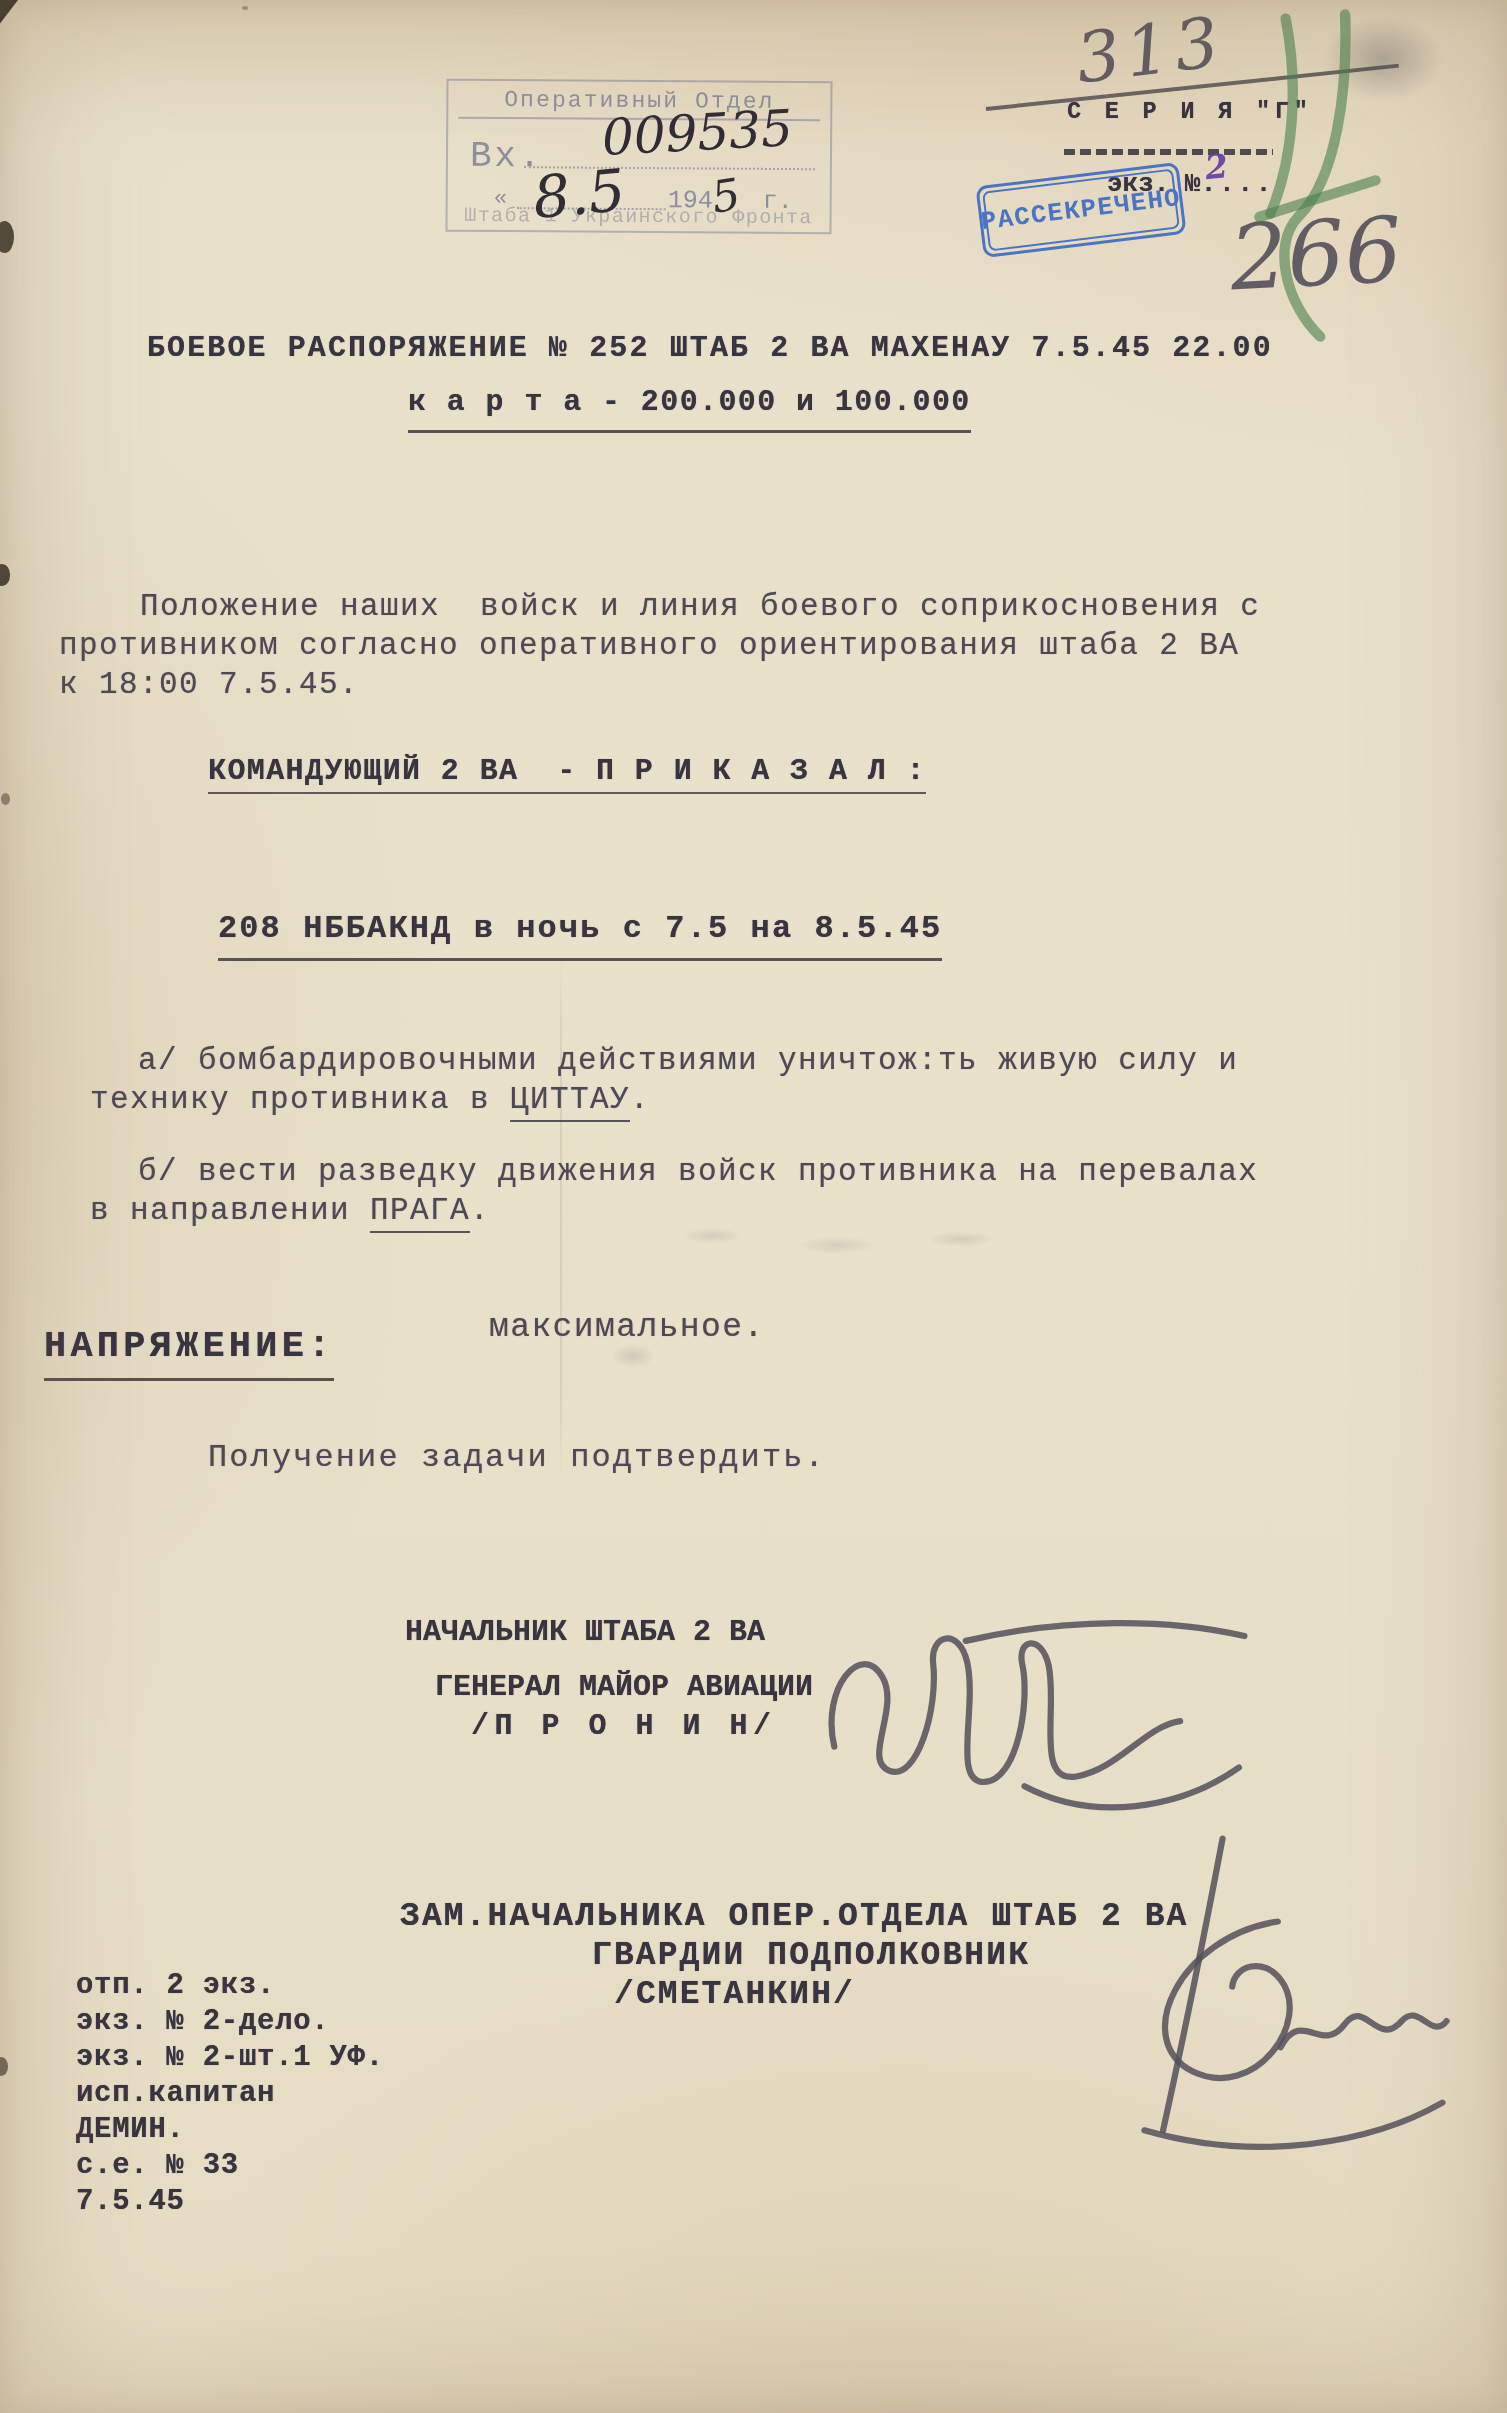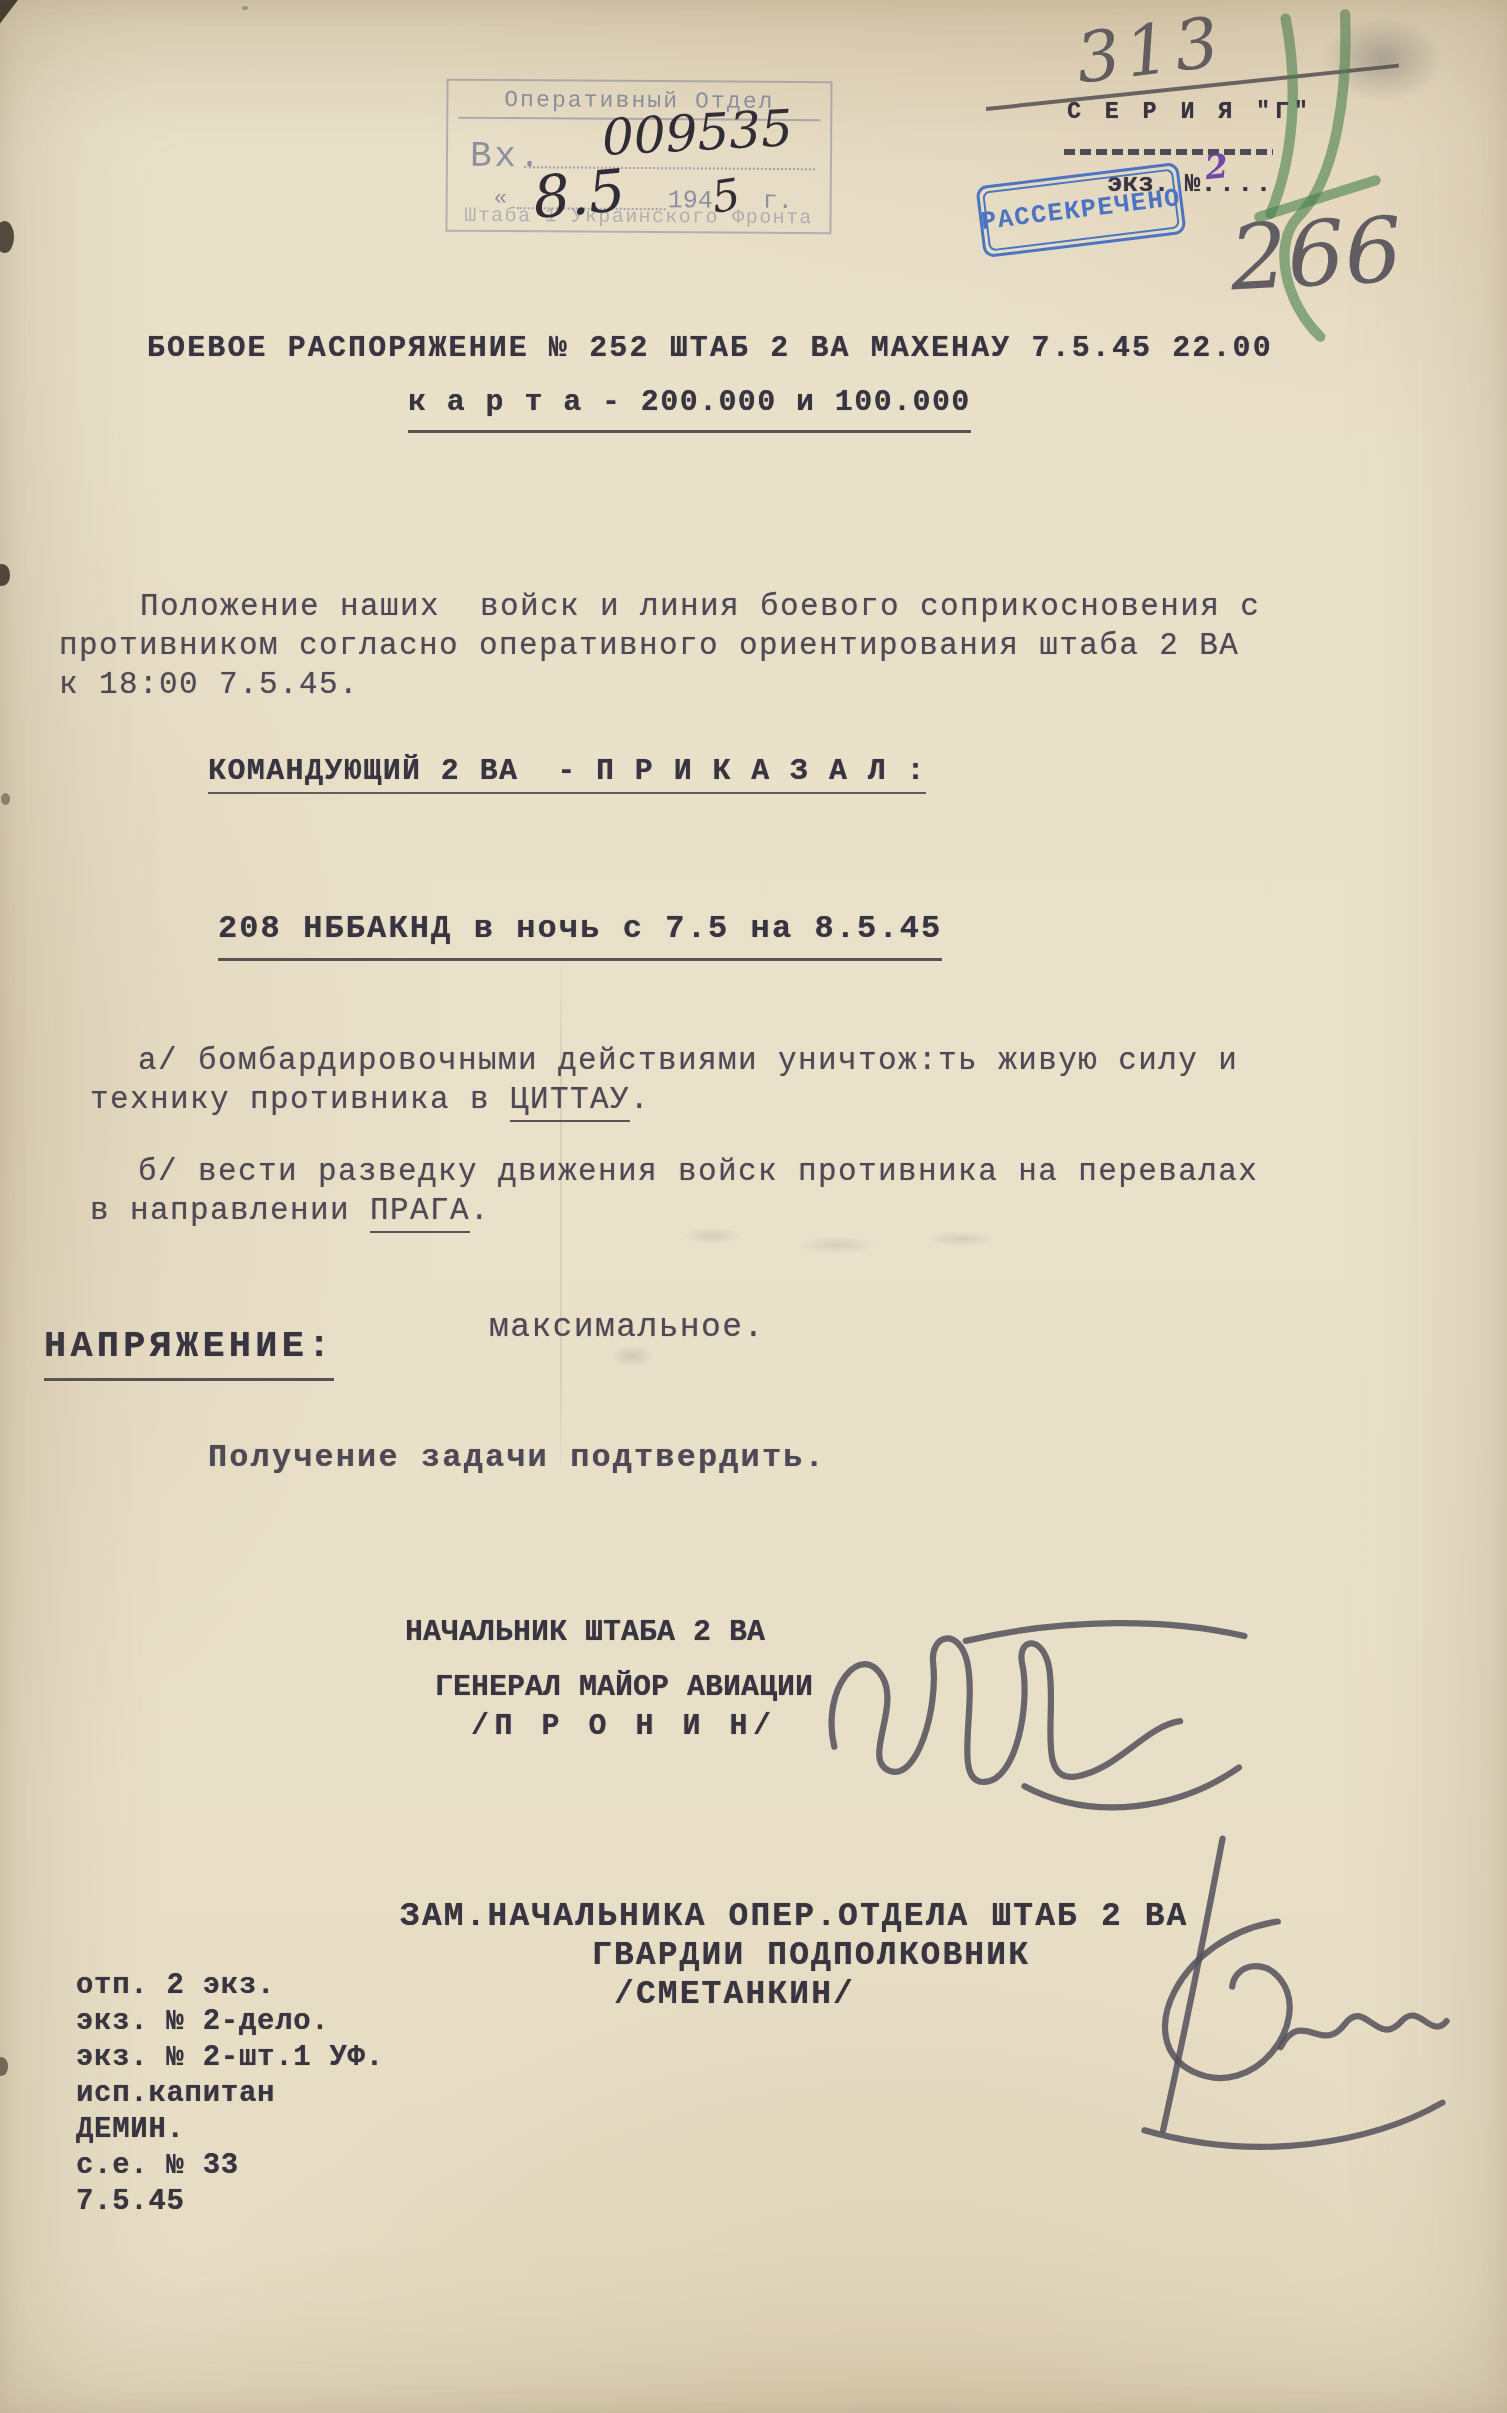--- a/index.html
+++ b/index.html
@@ -66,21 +66,21 @@
   .para{left:59px;top:587px;font-size:31px;line-height:39px;letter-spacing:1.4px;}
   .para .ind{margin-left:81px;}
   .cmd{left:208px;top:754px;font-size:30px;letter-spacing:1.4px;}
   .unit{left:218px;top:910px;font-size:32px;letter-spacing:2.1px;}
   .pt{font-size:31px;line-height:39px;letter-spacing:1.4px;}
   .pt-a{left:90px;top:1041px;}
   .pt-b{left:90px;top:1152px;}
   .pt .ind{margin-left:48px;}
   .tension-label{left:44px;top:1307px;font-size:37px;letter-spacing:4.2px;margin-top:18px;}
   .tension-value{left:477px;top:1309px;font-size:33px;letter-spacing:1.4px;margin-left:12px;}
-  .confirm{left:208px;top:1439px;font-size:32px;letter-spacing:2.1px;font-weight:bold;}
+  .confirm{left:208px;top:1439px;font-size:32px;letter-spacing:2.1px;}
 
   .sig1{left:405px;top:1613px;font-size:30px;line-height:39px;}
   .sig1 .l2{margin-left:30px;margin-top:16px;}
   .sig1 .l3{margin-left:66px;letter-spacing:5.5px;}
   .sig2{left:400px;top:1897px;font-size:33px;line-height:39px;letter-spacing:2.1px;}
   .sig2 .l2{margin-left:192px;}
   .sig2 .l3{margin-left:214px;}
   .signature-svg{position:absolute;pointer-events:none;}
   .signature-svg path{stroke:#54505b;stroke-width:9;fill:none;stroke-linecap:round;stroke-linejoin:round;opacity:.85;}
   .green-svg path{stroke:#47804d;stroke-width:15;fill:none;stroke-linecap:round;stroke-linejoin:round;opacity:.6;}

